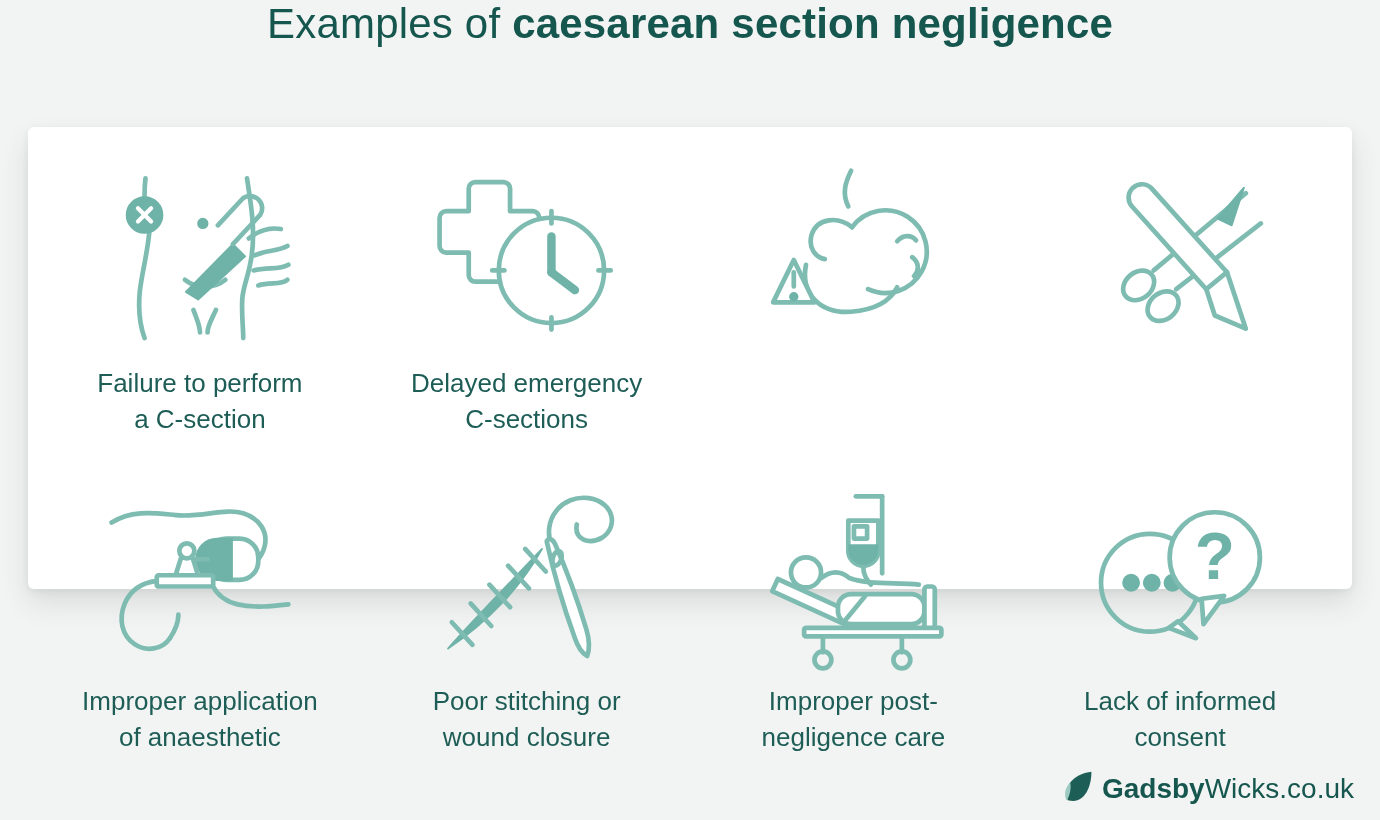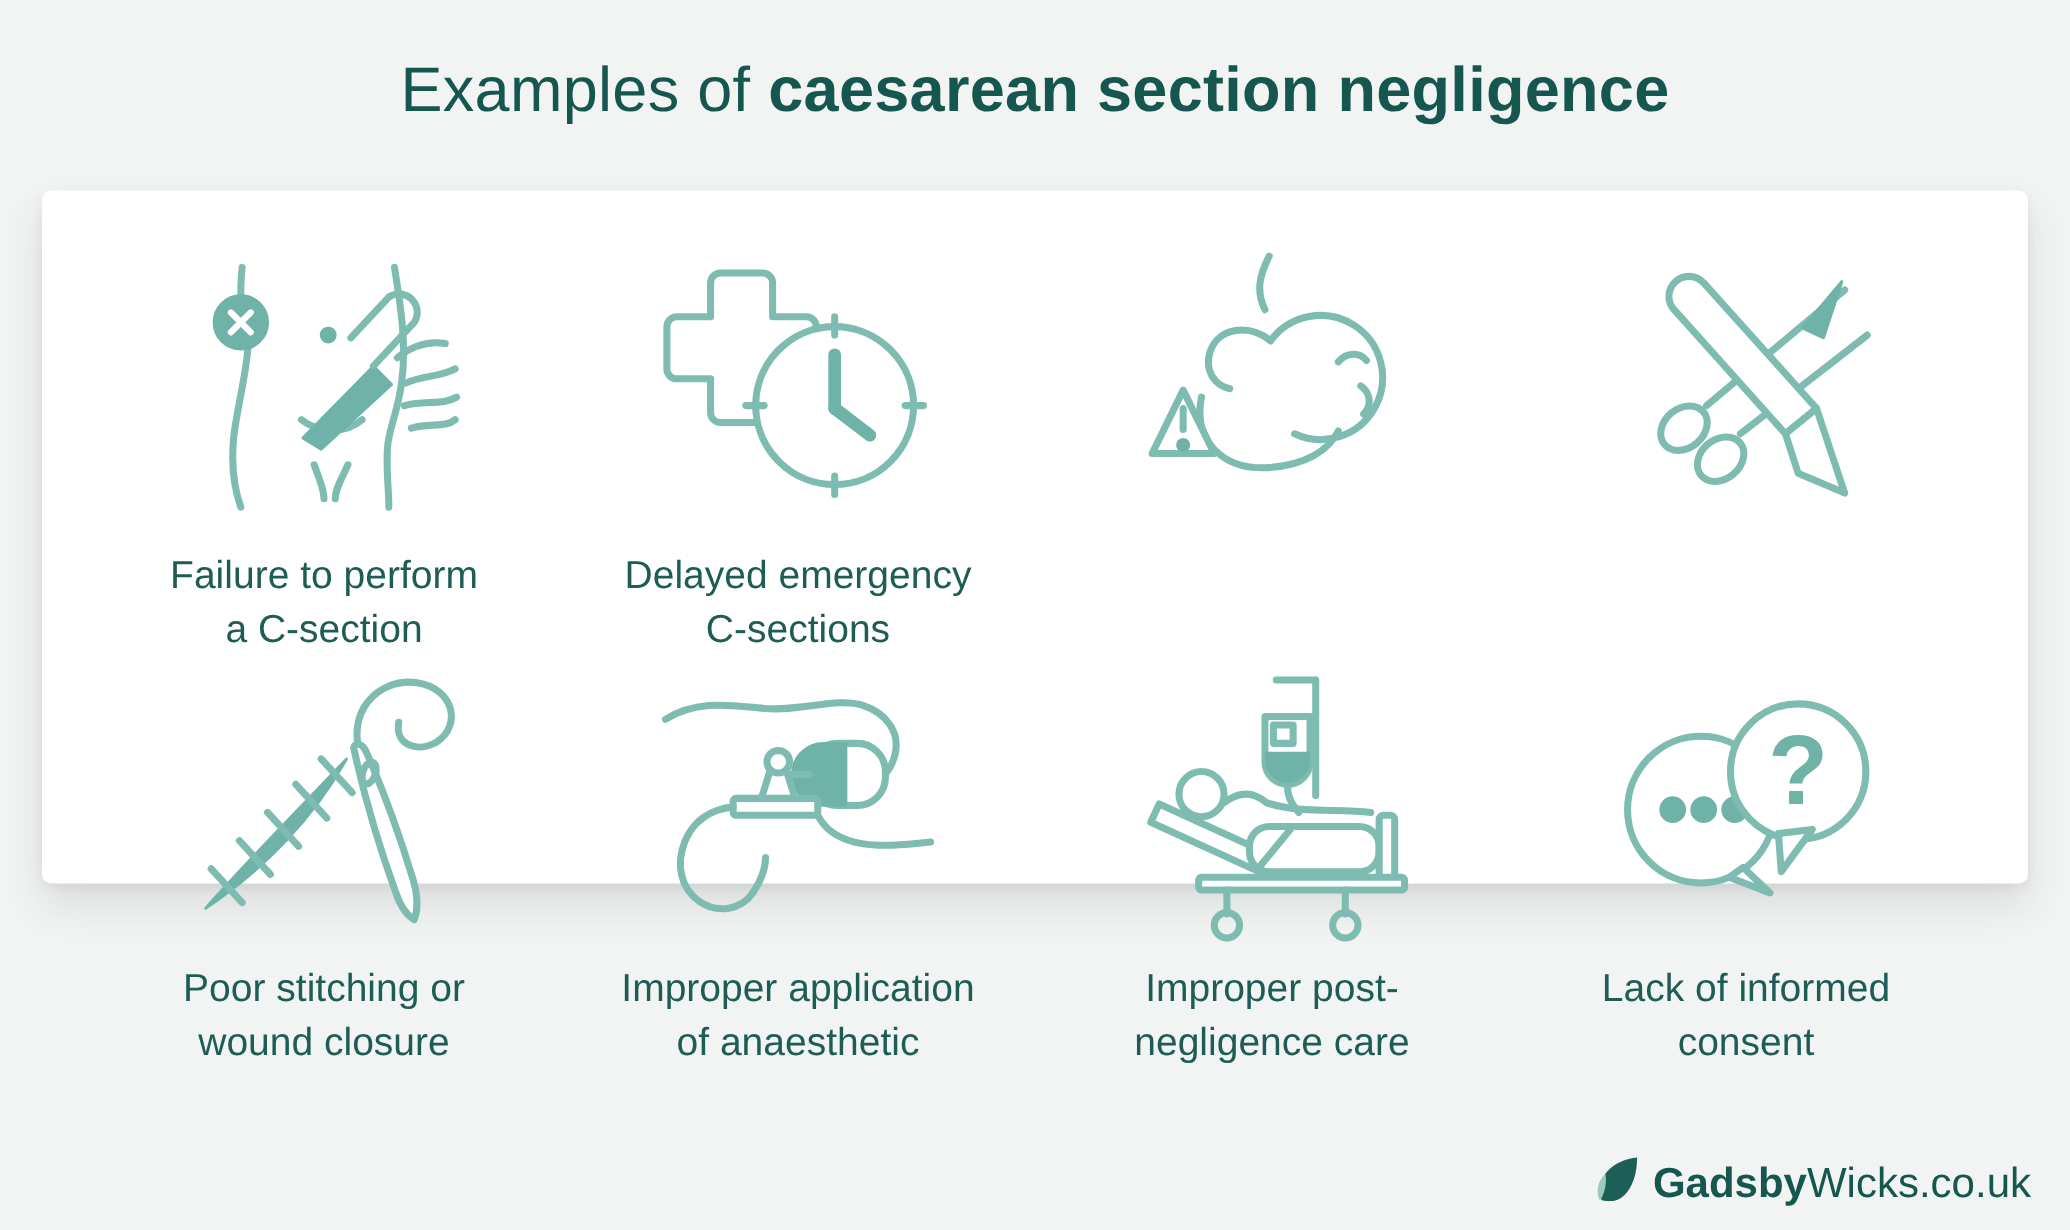--- a/index.html
+++ b/index.html
@@ -9,41 +9,41 @@
     --title:#15564e;
     --page-bg:#f2f4f3;
     --card-bg:#ffffff;
   }
   html,body{margin:0;padding:0;}
   body{background:var(--page-bg);font-family:"Liberation Sans",sans-serif;}
   .canvas{position:relative;width:1380px;height:820px;background:var(--page-bg);overflow:hidden;}
 
   .title{
     margin:0;
-    padding-top:36px;
     text-align:center;
     font-size:42px;
     color:var(--title);
     letter-spacing:.2px;
     font-weight:300;
   }
   .title .bold{font-weight:700;}
 
   .card{
     position:absolute;
     left:28px; top:127px;
     width:1324px; height:462px;
     background:var(--card-bg);
     border-radius:6px;
     box-shadow:0 14px 28px rgba(50,60,60,.12), 0 3px 8px rgba(0,0,0,.06);
     display:grid;
     grid-template-columns:repeat(4,1fr);
     grid-template-rows:repeat(2,1fr);
     padding:36px 30px 14px 30px;
     box-sizing:border-box;
+    gap:43px;
   }
   .cell{
     margin:0;
     display:flex;
     flex-direction:column;
     align-items:center;
     justify-content:flex-start;
   }
   .icon{height:192px;display:flex;align-items:flex-end;justify-content:center;}
   .icon svg{display:block;}
@@ -153,52 +153,52 @@
           <path class="stw" d="M49,42 A14,14 0 0 1 70,23 L150,112 L128,130 Z"></path>
           <path class="stw" d="M128,130 L137,158 L170,172 L150,112 Z"></path>
           <path class="fl" d="M140,55 L168,22 L155,62 Z"></path>
         </svg>
       </div>
     </figure>
 
     <figure class="cell">
       <div class="icon">
         <svg width="200" height="188" viewBox="0 0 200 200">
-          <path class="fl" d="M16,174 C48,138 80,106 116,68 C94,108 58,146 16,174 Z"></path>
-          <path class="st" d="M20,146 L42,170"></path>
-          <path class="st" d="M40,126 L62,150"></path>
-          <path class="st" d="M60,106 L82,130"></path>
-          <path class="st" d="M80,86 L102,110"></path>
-          <path class="st" d="M98,68 L120,92"></path>
-          <path class="st" d="M127,68 C114,36 138,10 166,14 C192,18 198,44 180,56 C166,64 150,58 153,42"></path>
-          <path class="stw" d="M121,60 C128,92 139,130 151,163 C154,172 159,179 164,182 C167,174 166,163 163,153 C153,120 141,88 130,63 C127,57 123,56 121,60 Z"></path>
-          <ellipse class="st" cx="132" cy="78" rx="4.5" ry="8" transform="rotate(18 132 78)" stroke-width="4"></ellipse>
-        </svg>
-      </div>
-      <figcaption class="label">Poor stitching or
-wound closure</figcaption>
-    </figure>
-
-    <figure class="cell">
-      <div class="icon">
-        <svg width="200" height="188" viewBox="0 0 200 200">
           <path class="st" d="M6,40 C28,26 52,30 74,32 C102,35 126,24 146,30 C164,36 172,50 169,64 C166,78 156,86 147,88"></path>
           <rect class="stw" x="108" y="57" width="54" height="44" rx="20"></rect>
           <path class="fl" d="M134,57 H118 A22,22 0 0 0 118,101 H134 Z"></path>
           <path class="st" d="M108,79 H94"></path>
           <circle class="st" cx="86" cy="70" r="8"></circle>
           <path class="st" d="M80,77 L74,96 M92,77 L98,96"></path>
           <rect class="stw" x="54" y="96" width="60" height="12" rx="2"></rect>
           <path class="st" d="M54,102 C38,104 26,112 20,126 C13,143 17,160 30,169 C43,178 60,175 68,163"></path>
           <path class="st" d="M68,163 C74,154 77,146 77,138"></path>
           <path class="st" d="M114,108 C119,118 128,124 140,127 C158,131 176,129 194,127"></path>
         </svg>
       </div>
       <figcaption class="label">Improper application
 of anaesthetic</figcaption>
+    </figure>
+
+    <figure class="cell">
+      <div class="icon">
+        <svg width="200" height="188" viewBox="0 0 200 200">
+          <path class="fl" d="M16,174 C48,138 80,106 116,68 C94,108 58,146 16,174 Z"></path>
+          <path class="st" d="M20,146 L42,170"></path>
+          <path class="st" d="M40,126 L62,150"></path>
+          <path class="st" d="M60,106 L82,130"></path>
+          <path class="st" d="M80,86 L102,110"></path>
+          <path class="st" d="M98,68 L120,92"></path>
+          <path class="st" d="M127,68 C114,36 138,10 166,14 C192,18 198,44 180,56 C166,64 150,58 153,42"></path>
+          <path class="stw" d="M121,60 C128,92 139,130 151,163 C154,172 159,179 164,182 C167,174 166,163 163,153 C153,120 141,88 130,63 C127,57 123,56 121,60 Z"></path>
+          <ellipse class="st" cx="132" cy="78" rx="4.5" ry="8" transform="rotate(18 132 78)" stroke-width="4"></ellipse>
+        </svg>
+      </div>
+      <figcaption class="label">Poor stitching or
+wound closure</figcaption>
     </figure>
 
     <figure class="cell">
       <div class="icon">
         <svg width="200" height="188" viewBox="0 0 200 200">
           <path class="st" d="M131,12 V94"></path>
           <path class="st" d="M103,12 H131"></path>
           <path class="stw" d="M95,38 h32 v32 a16,16 0 0 1 -32,0 z"></path>
           <path class="fl" d="M96,64 h30 v5 a15,15 0 0 1 -30,0 z"></path>
           <rect class="stw" x="101" y="44" width="14" height="13" stroke-width="4"></rect>

